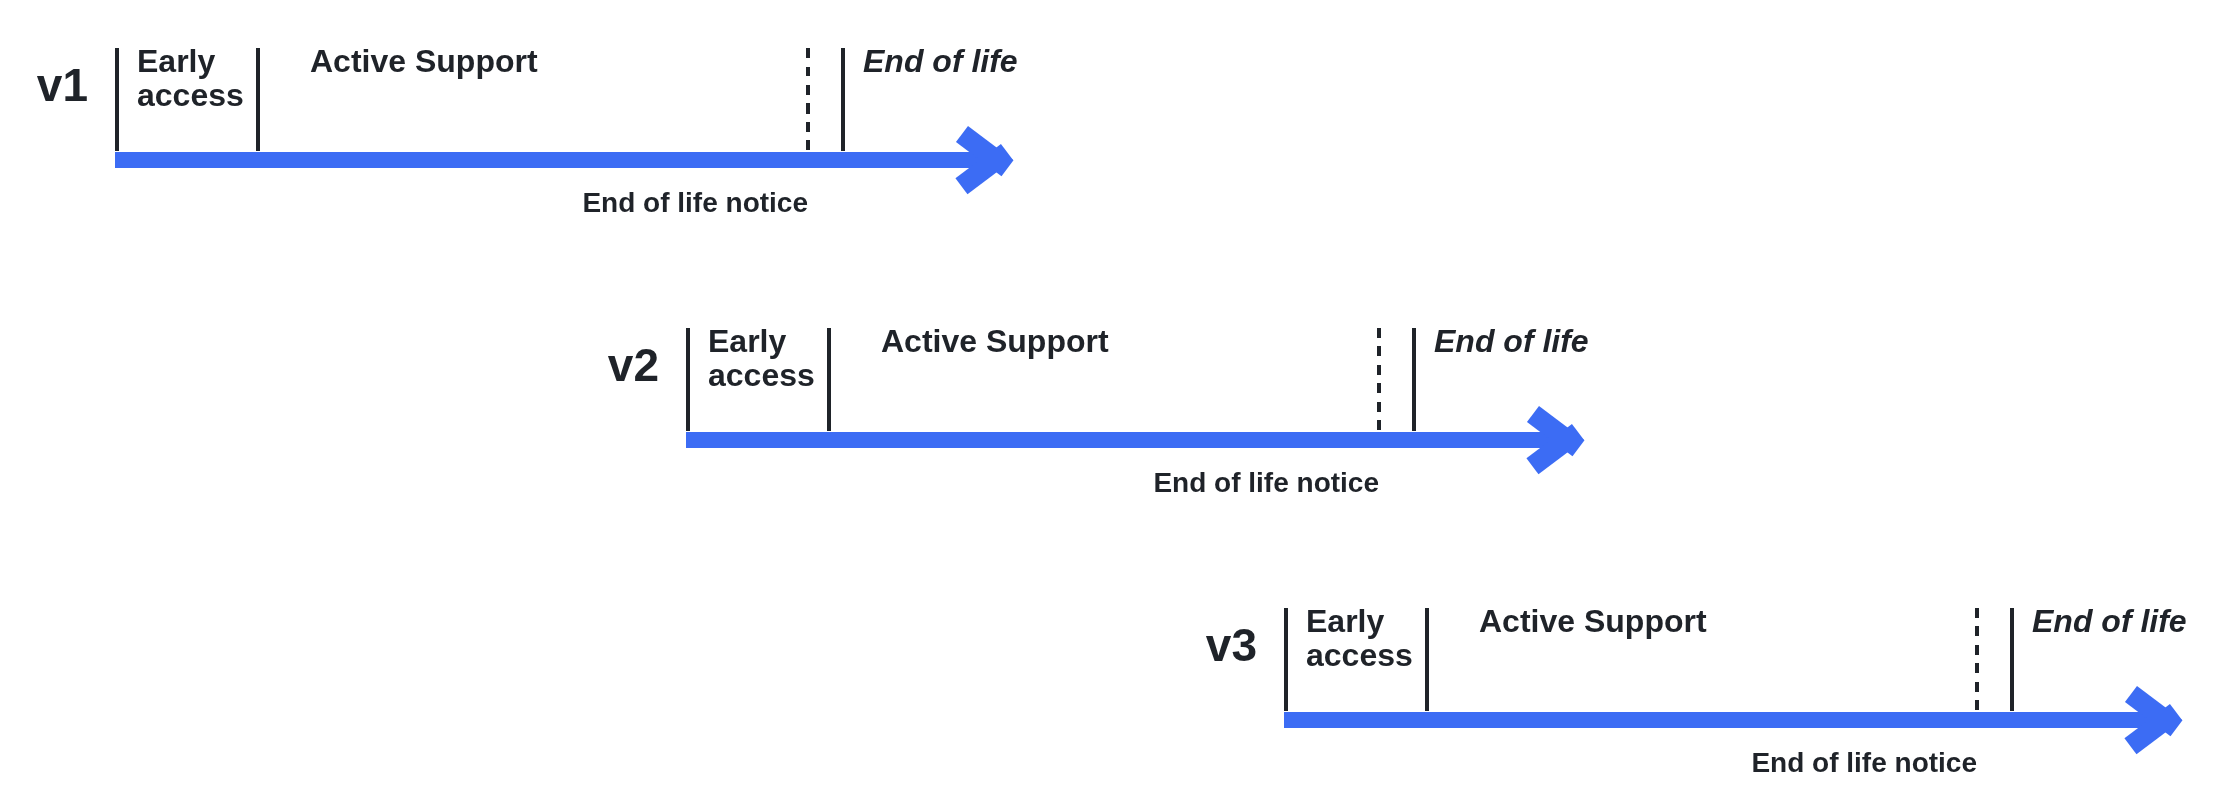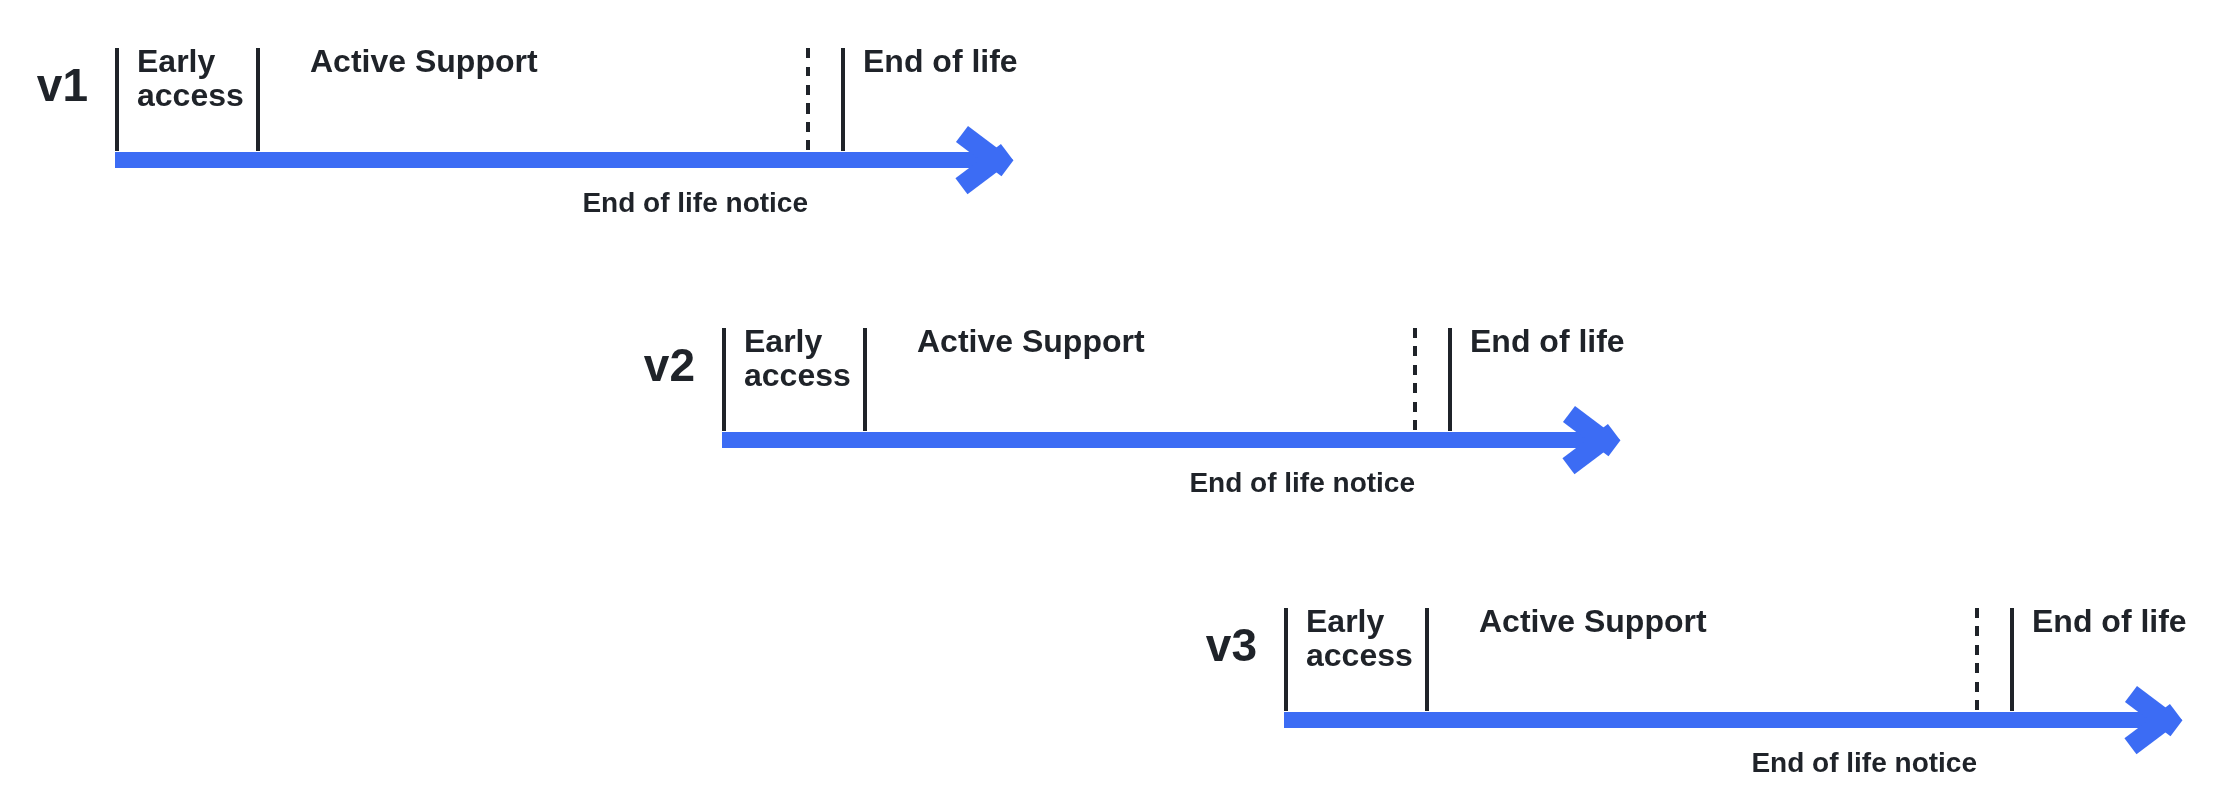--- a/index.html
+++ b/index.html
@@ -16,21 +16,21 @@
     font-family: "Liberation Sans", "DejaVu Sans", sans-serif;
     color: var(--ink, #1f2329);
     border-radius: 27px;
   }
   .row {
     position: absolute;
     width: 1100px;
     height: 235px;
   }
   .row-v1 { left: 0px;    top: 0px;   }
-  .row-v2 { left: 607px;  top: 280px; }
+  .row-v2 { left: 571px;  top: 280px; }
   .row-v3 { left: 1169px; top: 560px; }
 
   .vlabel {
     position: absolute;
     left: -15px;
     top: 62px;
     width: 103px;
     text-align: right;
     font-size: 46px;
     line-height: 46px;
@@ -60,21 +60,21 @@
     position: absolute;
     top: 44px;
     font-size: 32px;
     line-height: 34px;
     font-weight: 700;
     color: var(--ink, #1f2329);
     white-space: pre-line;
   }
   .ph-ea  { left: 137px; }
   .ph-as  { left: 278px; margin-left: 32px; }
-  .ph-eol { left: 863px; }
+  .ph-eol { left: 863px; font-style: italic; }
 
   .arrow {
     position: absolute;
     left: 115px;
     top: 112px;
     display: block;
   }
   .shaft, .chev { fill: var(--arrow-blue, #3c6cf4); }
 
   .notice {

